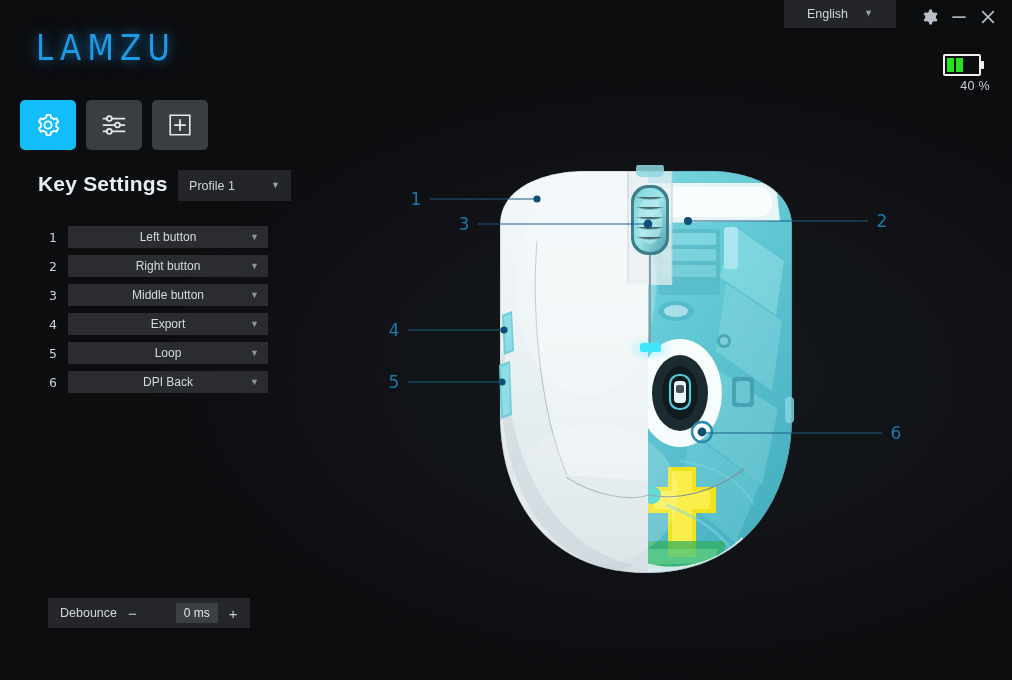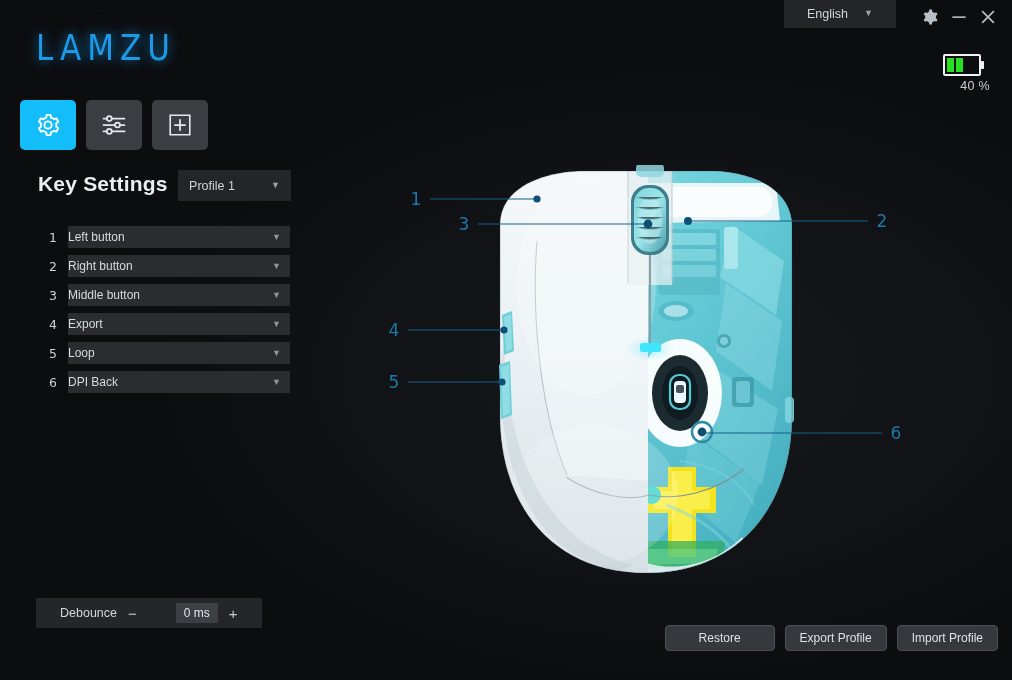--- a/index.html
+++ b/index.html
@@ -126,39 +126,39 @@
 
   .key-list { position: absolute; left: 38px; top: 226px; width: 260px; }
   .key-row { display: flex; align-items: center; height: 22px; margin-bottom: 7px; }
   .key-idx {
     width: 30px; text-align: center;
     font-size: 12.5px; color: #cbd2d9;
     font-family: "DejaVu Sans", sans-serif;
   }
   .key-dd {
     position: relative;
-    width: 222px; height: 22px;
+    width: 200px; height: 22px;
     background: #2a2c30;
-    display: flex; align-items: center; 
+    display: flex; align-items: center; justify-content: center;
     font-size: 12px; color: #d4dae0;
     cursor: pointer;
   }
   .key-dd .chev {
     position: absolute; right: 9px; top: 50%;
     transform: translateY(-55%);
     font-size: 9px; color: #8d949c;
   }
 
   
   .debounce {
-    position: absolute; left: 36px; top: 598px;
+    position: absolute; left: 48px; top: 598px;
     height: 30px;
     background: #242629;
     display: flex; align-items: center;
-    padding: 0 24px; gap: 11px;
+    padding: 0 12px; gap: 11px;
   }
   .debounce .lbl { font-size: 12.5px; color: #d2d8de; }
   .debounce .step {
     font-size: 15px; color: #c6ccd3; cursor: pointer;
     user-select: none; line-height: 1;
   }
   .debounce .val {
     min-width: 42px; height: 20px;
     background: #3c3f44;
     display: flex; align-items: center; justify-content: center;
@@ -320,25 +320,20 @@
     </div>
   </div>
 
   <div class="debounce">
     <span class="lbl">Debounce</span>
     <span class="step">−</span>
     <span class="val">0 ms</span>
     <span class="step">+</span>
   </div>
 
-  <div class="actions">
-    <div class="abtn" id="btn-restore">Restore</div>
-    <div class="abtn">Export Profile</div>
-    <div class="abtn">Import Profile</div>
-  </div>
 
   <div class="mouse-stage">
     <svg viewBox="0 0 540 430">
       <defs>
         <linearGradient id="shellGrad" x1="0" y1="0" x2="1" y2="0.4">
           <stop offset="0%" stop-color="#cfd9de"></stop>
           <stop offset="25%" stop-color="#eef3f5"></stop>
           <stop offset="60%" stop-color="#f7fafb"></stop>
           <stop offset="100%" stop-color="#dfe7ea"></stop>
         </linearGradient>

